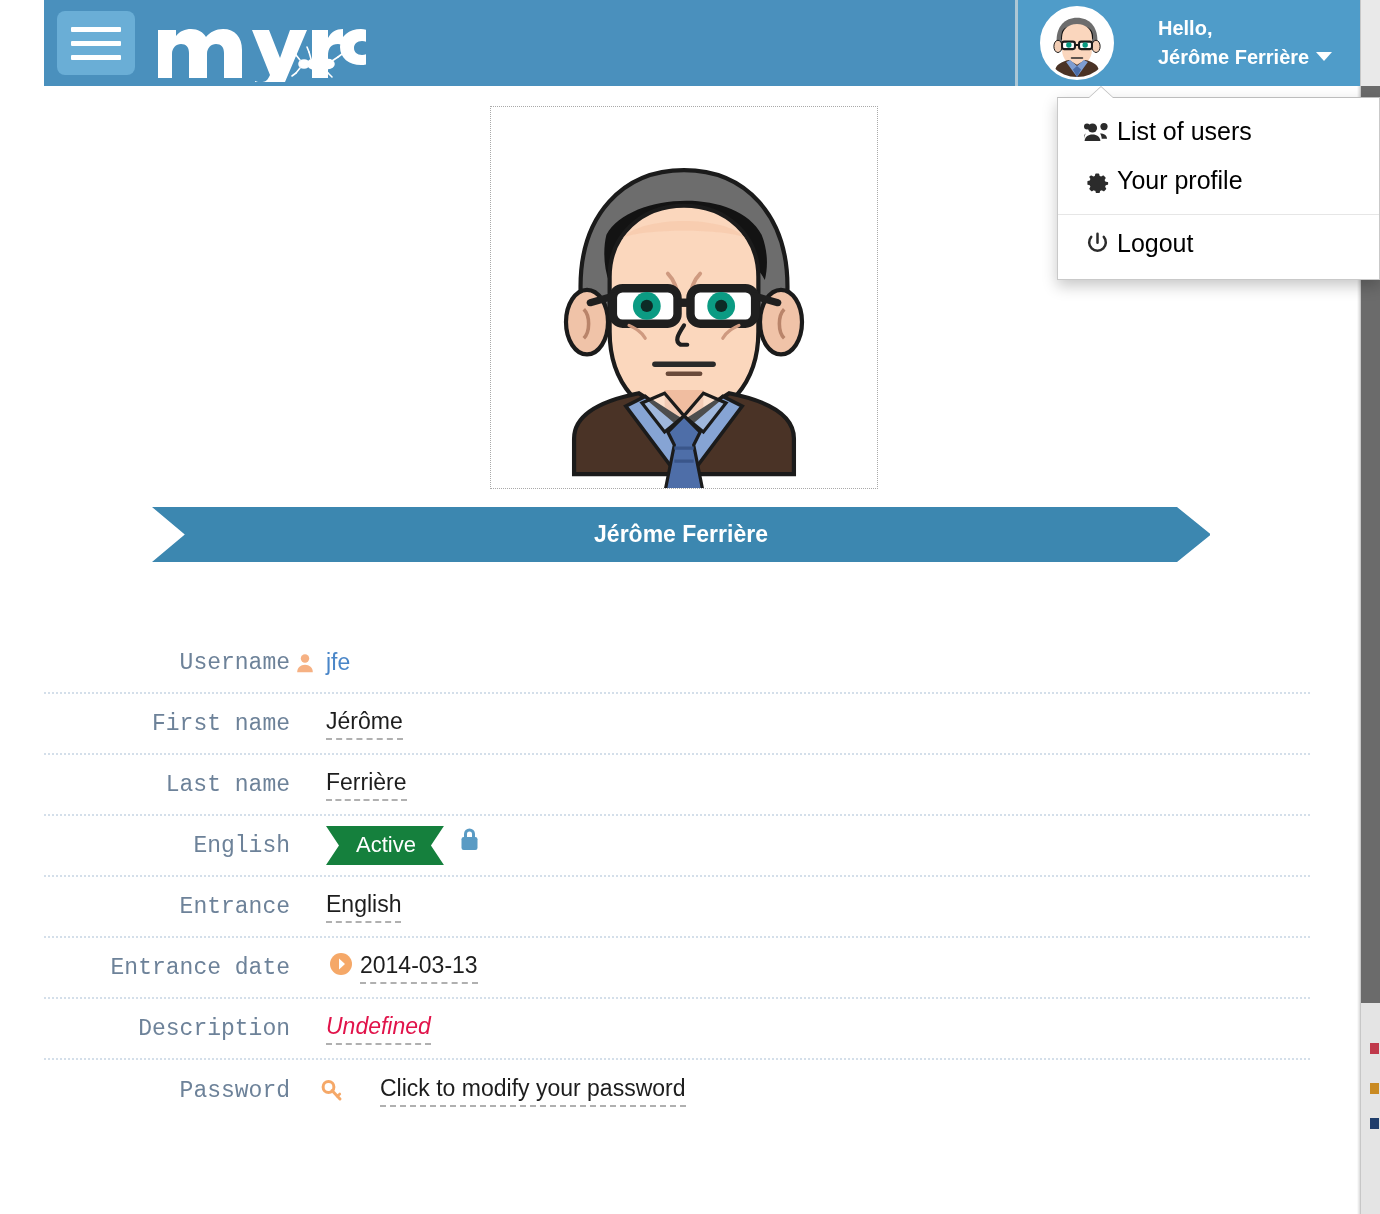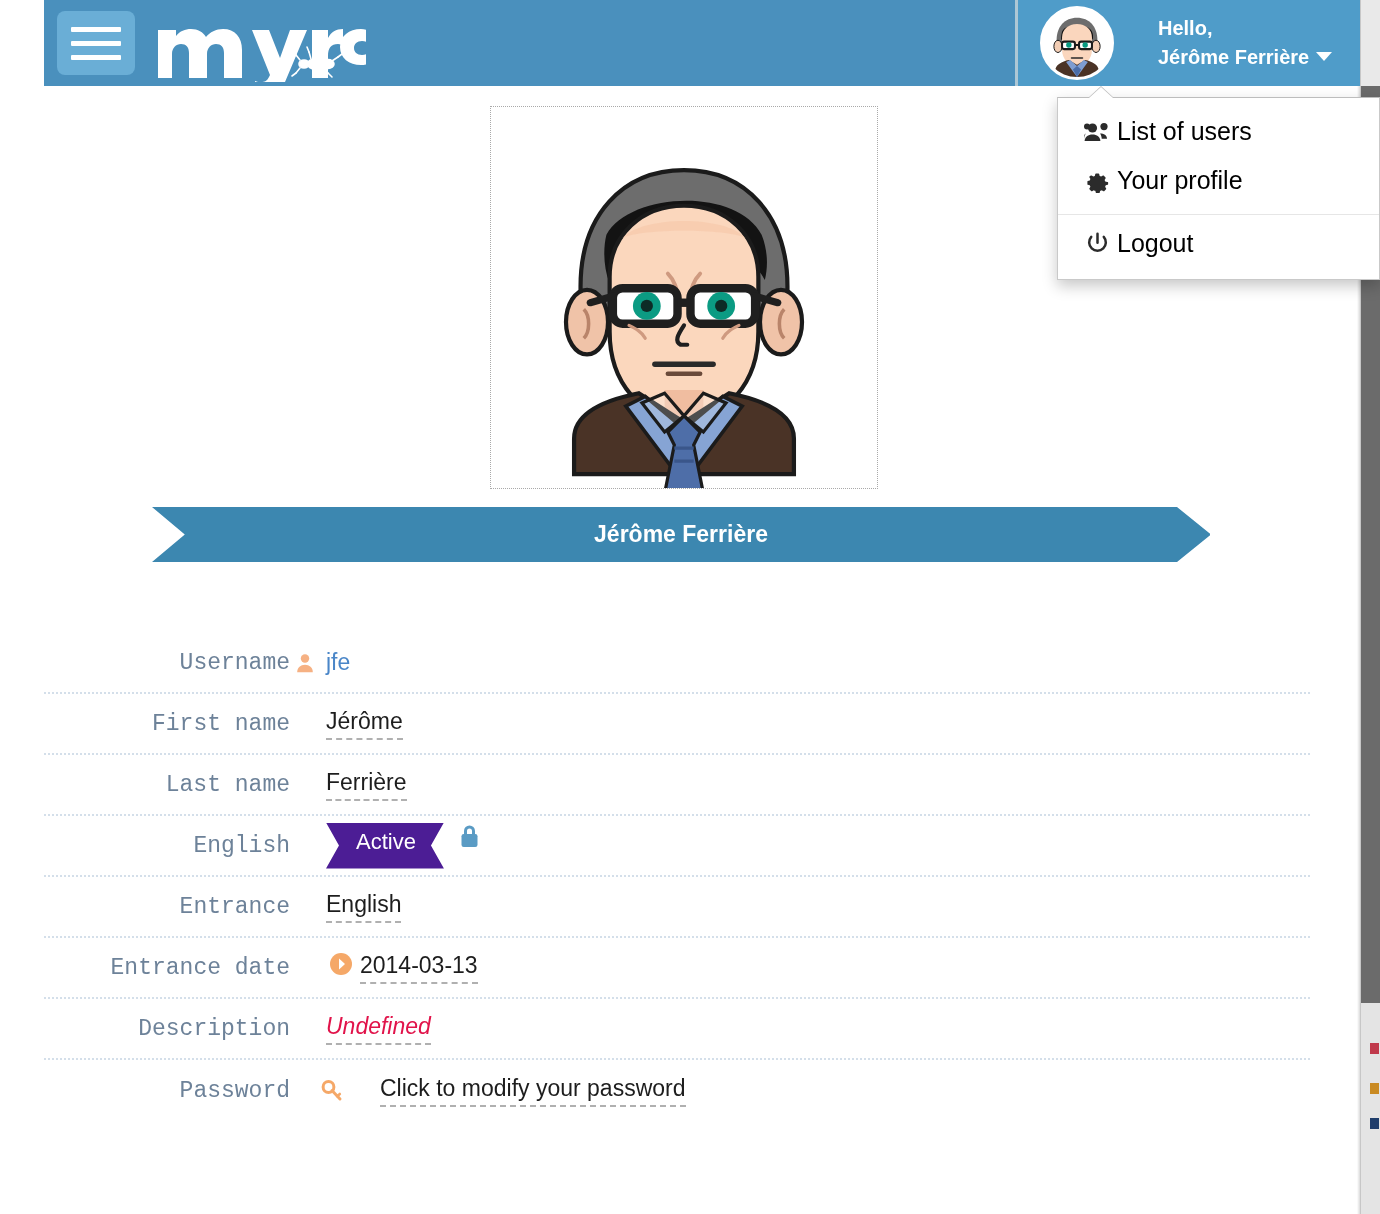--- a/index.html
+++ b/index.html
@@ -118,22 +118,22 @@
   }
   .row-icon { width: 30px; display:flex; align-items:center; justify-content:center; flex:0 0 auto; }
   .row-value { font-size: 23px; color: #1d1d1d; padding-left: 6px; display:flex; align-items:flex-start; }
 
   .val-link { color:#4a86c8; cursor:pointer; }
   .val-dashed { border-bottom: 2px dashed #b0b0b0; padding-bottom: 3px; cursor: pointer; }
   .val-undef { color:#e1134a; font-style: italic; }
 
   .badge-active {
     position: relative; display:inline-block;
-    background:#4c1d95; color:#fff; font-size: 22px;
-    padding: 6px 28px 14px 30px; line-height: 26px;
+    background:#15803d; color:#fff; font-size: 22px;
+    padding: 6px 28px 7px 30px; line-height: 26px;
     clip-path: polygon(0 0, 100% 0, 89% 50%, 100% 100%, 0 100%, 11% 50%);
     -webkit-clip-path: polygon(0 0, 100% 0, 89% 50%, 100% 100%, 0 100%, 11% 50%);
   }
   .lock-ico { margin-left: 14px; display:inline-flex; align-items:center; }
 
   .ico-orange { color:#f5a868; }
   .ico-user   { color:#f6b183; }
 
   
   .scrollbar {

